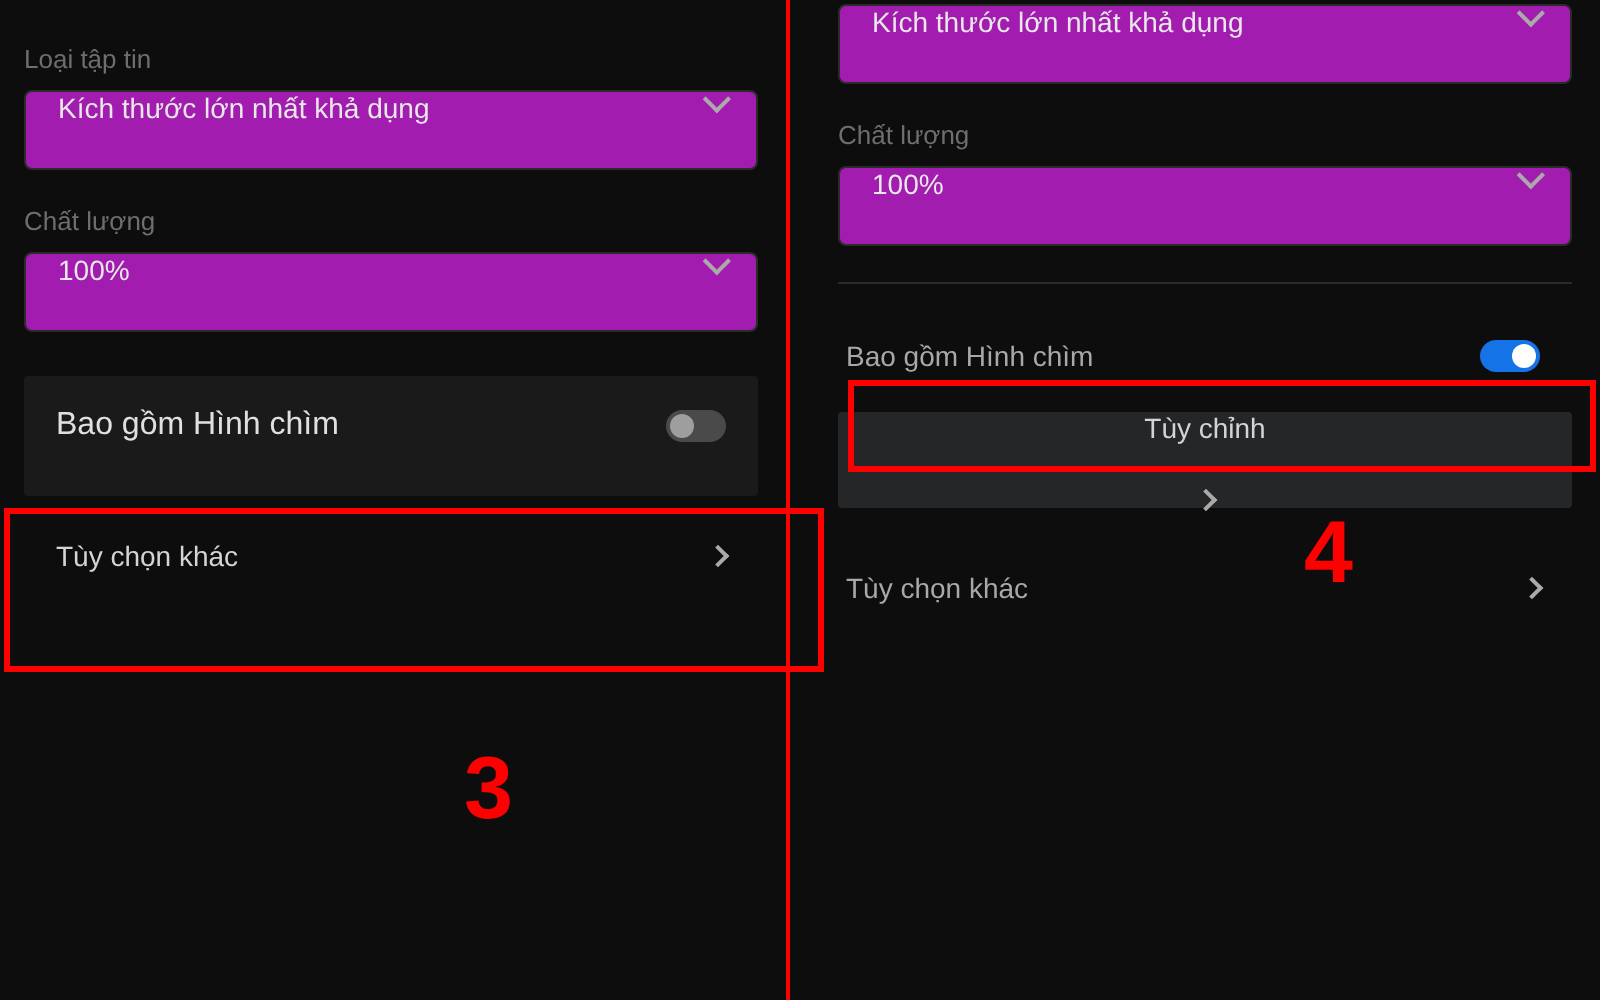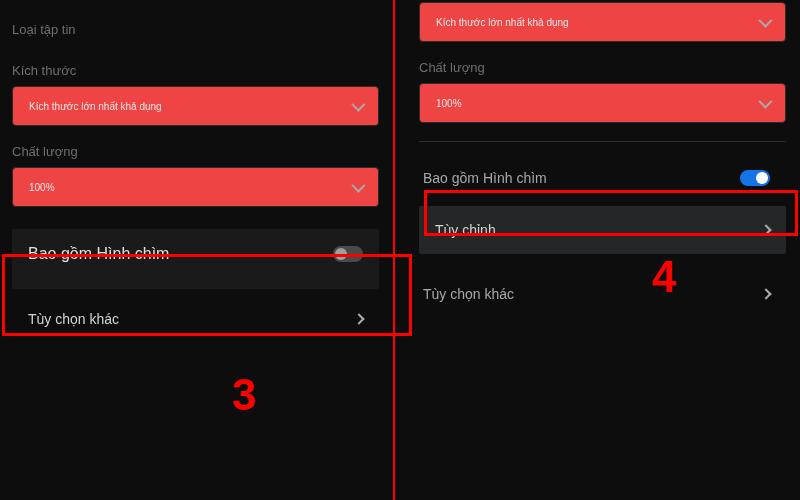--- a/index.html
+++ b/index.html
@@ -23,30 +23,29 @@
     .panel-left { padding-left: 12px; }
     .panel-right { padding-left: 24px; padding-right: 14px; border-left: 2px solid #ff0000; }
 
     .field-label {
       color: #6e6e6e;
       font-size: 13px;
       margin-top: 18px;
       margin-bottom: 8px;
     }
     .select {
-      background: #ef4444;
+      background: #a21caf;
       border: 1px solid #2b2b2b;
       border-radius: 4px;
       height: 40px;
       display: flex;
-      align-items: center;
       justify-content: space-between;
       padding: 0 16px;
       color: #e8e8e8;
-      font-size: 10px;
+      font-size: 14px;
       cursor: pointer;
     }
     .chev-down {
       width: 10px; height: 10px;
       border-right: 2px solid #aaa;
       border-bottom: 2px solid #aaa;
       transform: rotate(45deg) translateY(-2px);
     }
     .chev-right {
       width: 8px; height: 8px;
@@ -59,21 +58,21 @@
       height: 48px;
       display: flex;
       align-items: center;
       justify-content: space-between;
       padding: 0 16px;
       font-size: 14px;
       color: #d4d4d4;
       background: transparent;
       margin-top: 4px;
     }
-    .row.raised { background: #252627; border-radius: 2px; }
+    .row.raised { background: #252627; border-radius: 2px; flex-direction: column; }
     .row .text { flex: 1; }
 
     .toggle {
       width: 30px; height: 16px; border-radius: 8px;
       position: relative;
       background: #4a4a4a;
     }
     .toggle .knob {
       width: 12px; height: 12px; border-radius: 50%;
       background: #9e9e9e;
@@ -120,21 +119,20 @@
       justify-content: space-between;
     }
   </style>
 </head>
 <body>
 
 <div class="panel panel-left">
 
   <div class="field-label">Loại tập tin</div>
 
-  <div class="field-label">Kích thước</div>
   <div class="select">
     <span>Kích thước lớn nhất khả dụng</span>
     <span class="chev-down"></span>
   </div>
 
   <div class="field-label">Chất lượng</div>
   <div class="select">
     <span>100%</span>
     <span class="chev-down"></span>
   </div>

